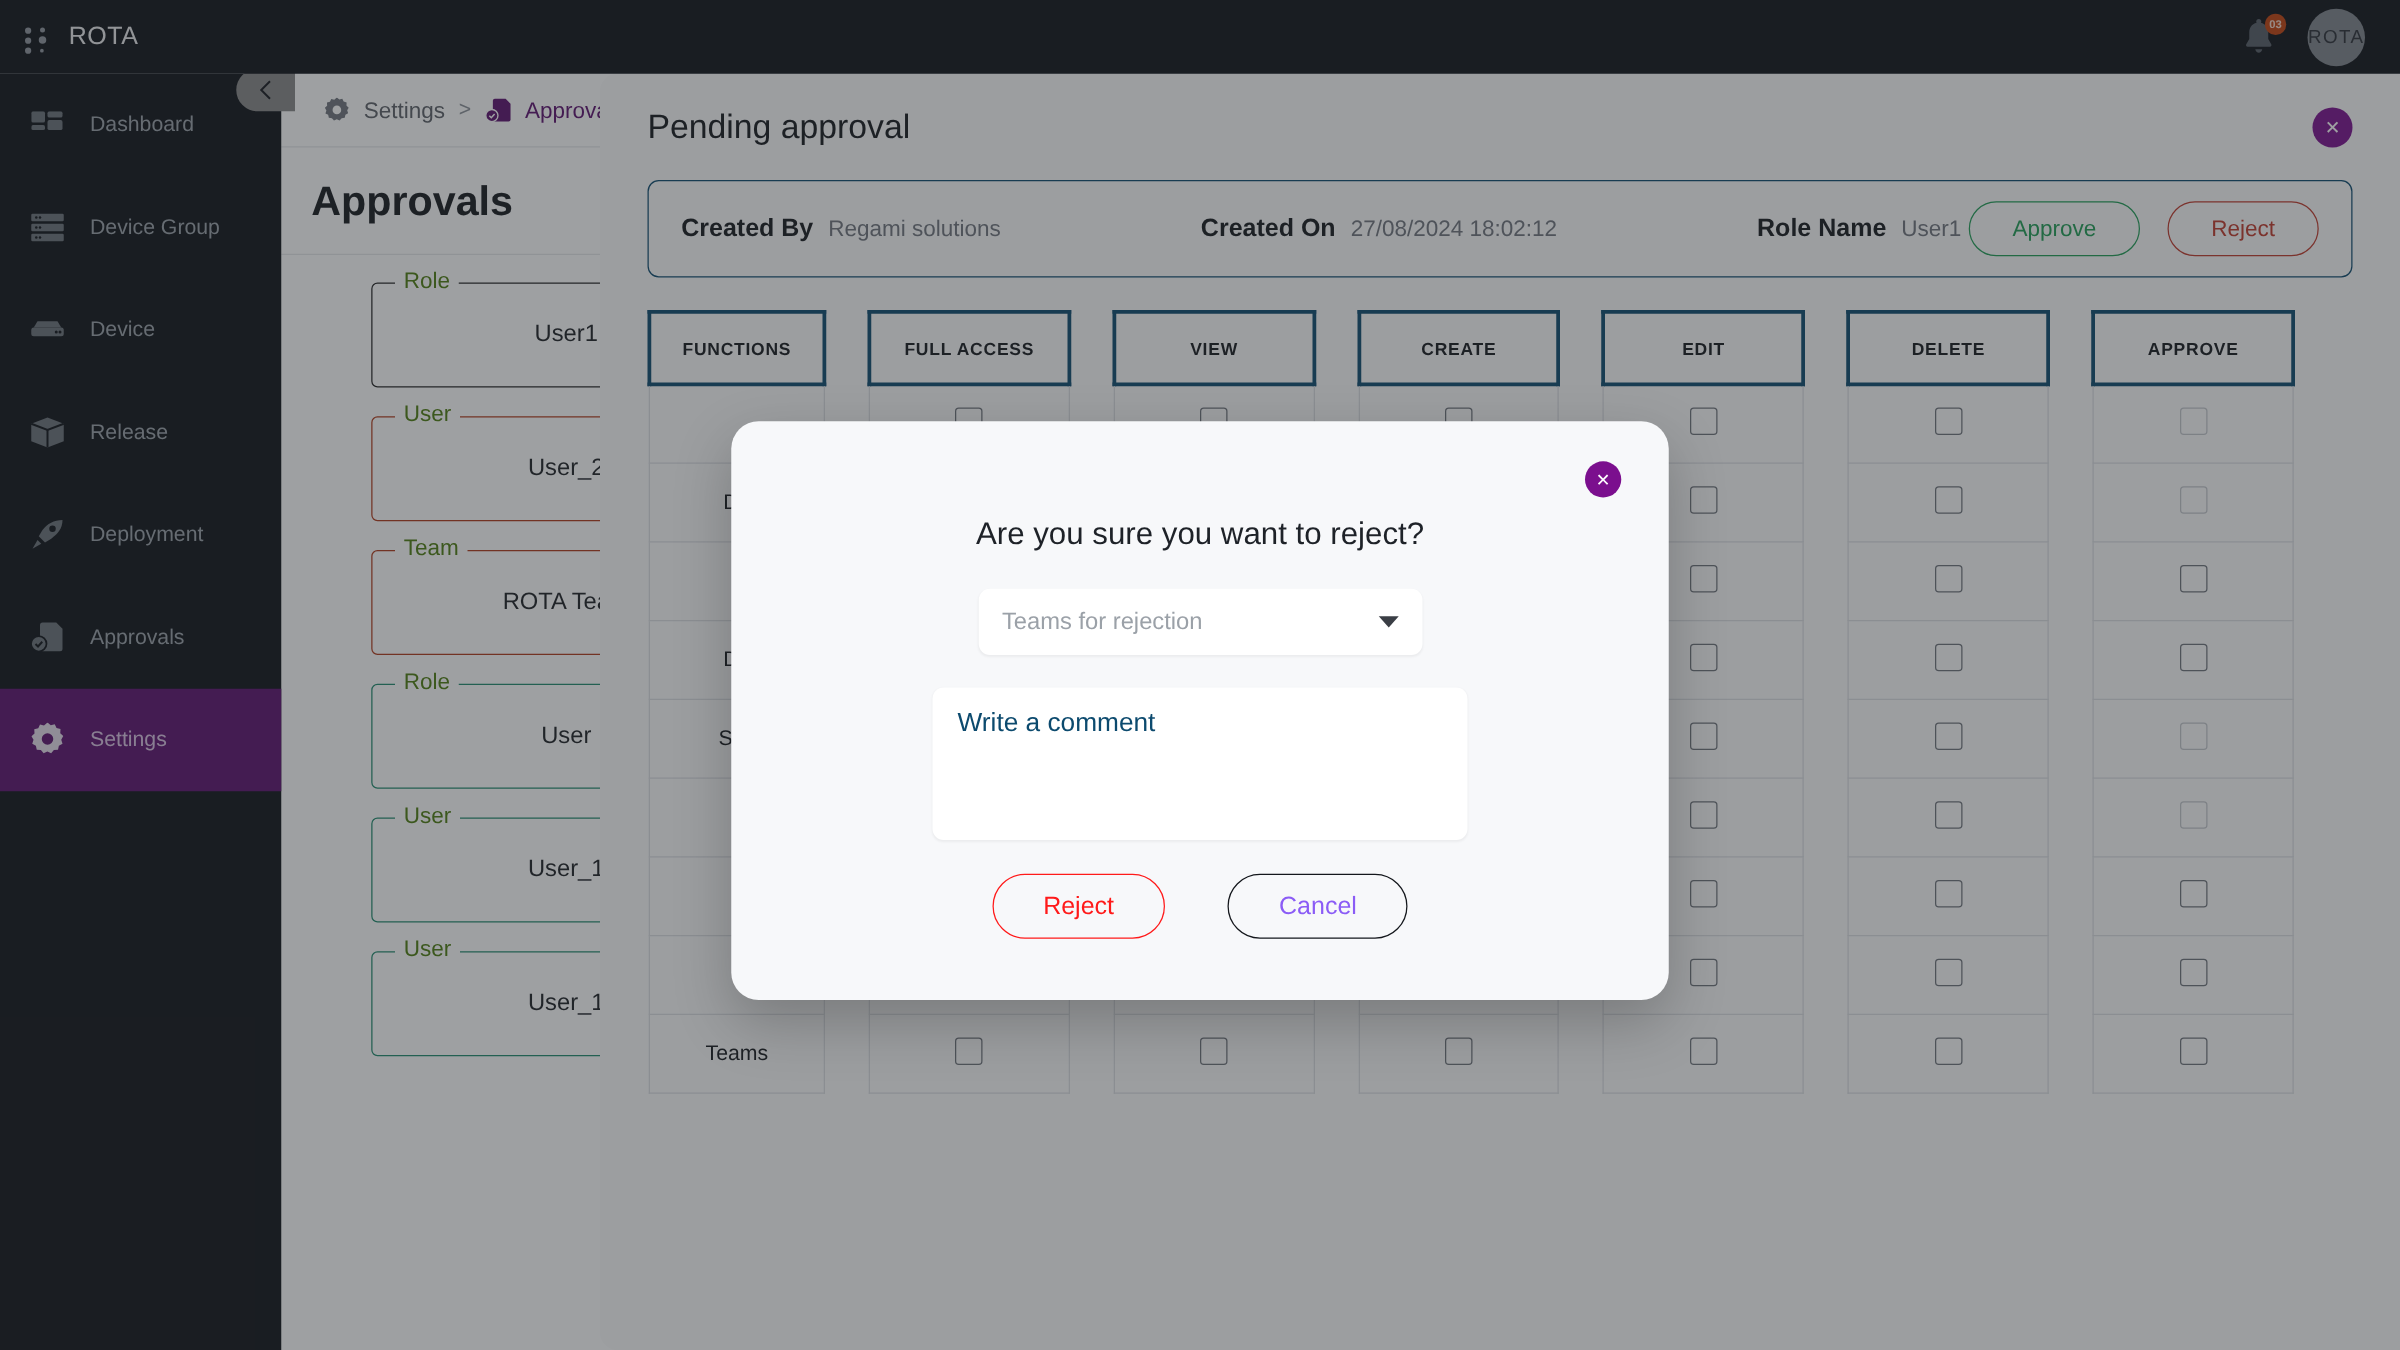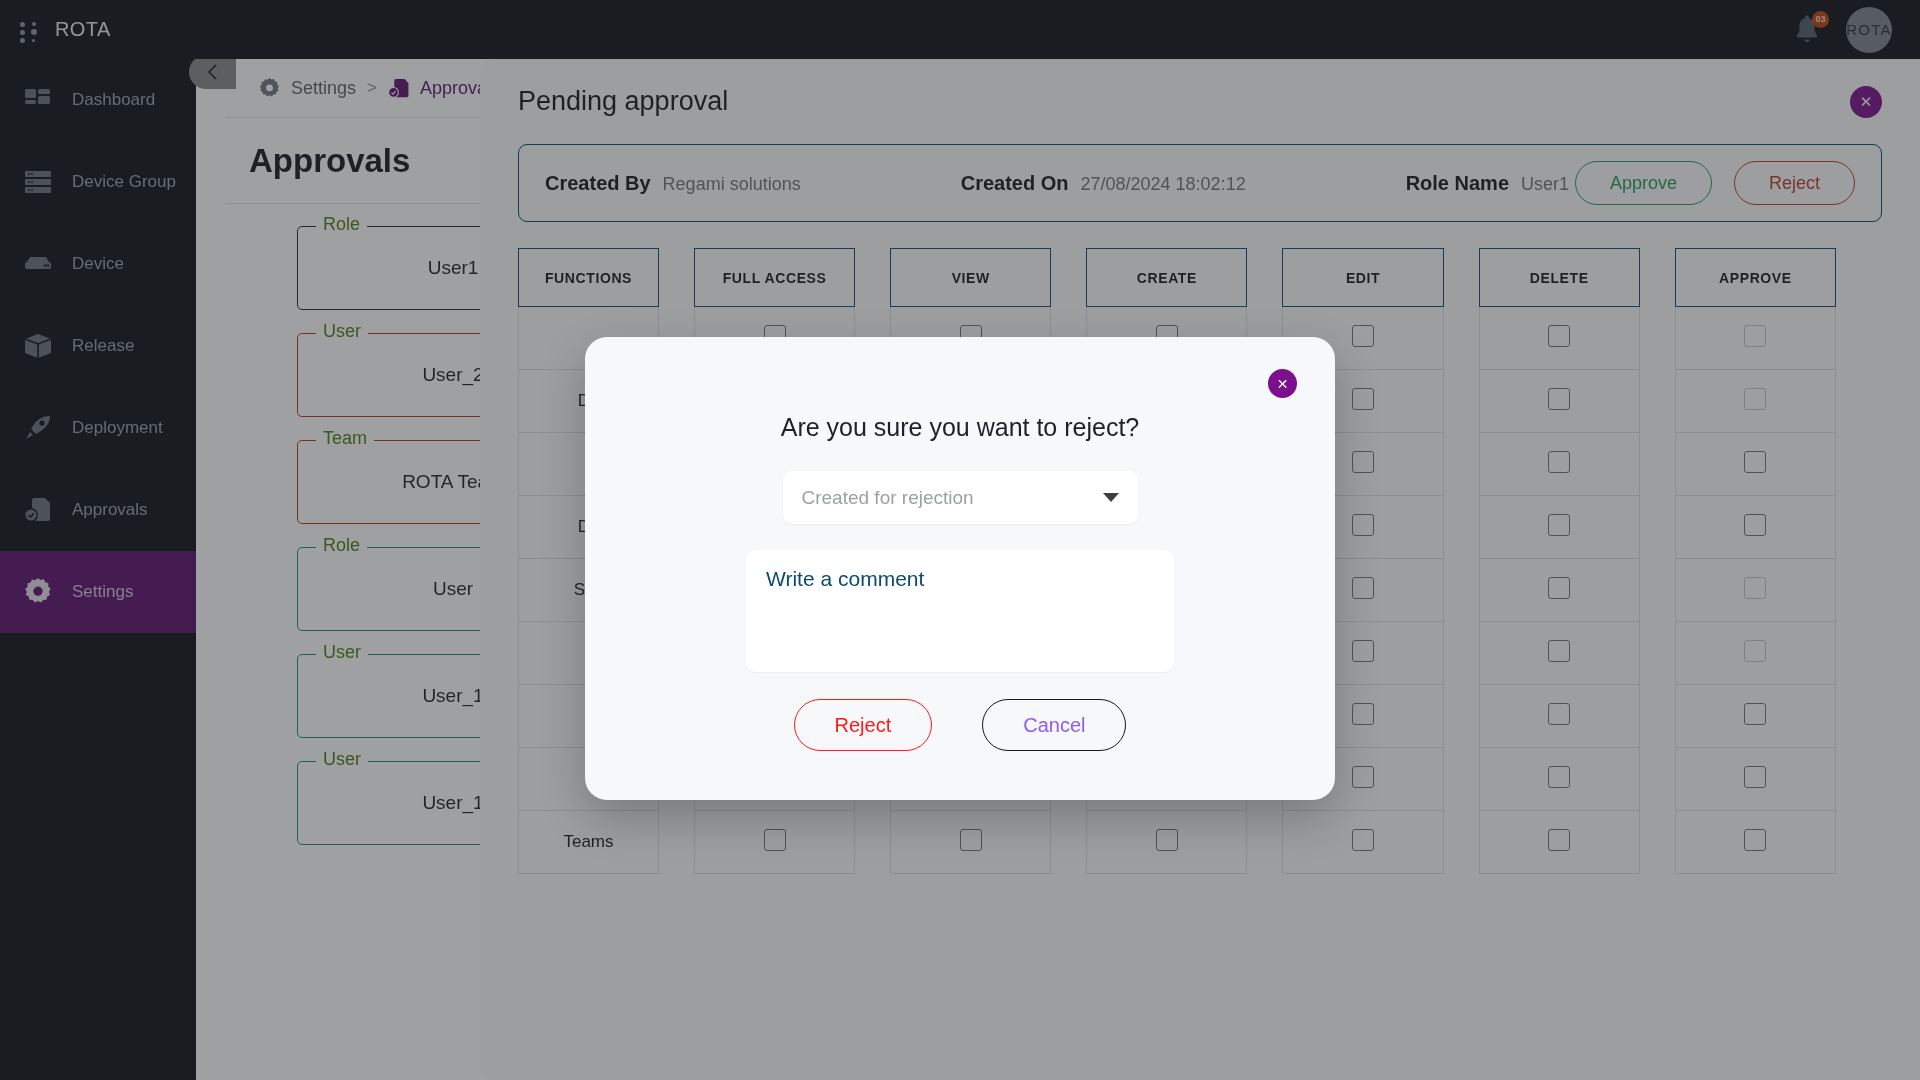--- a/index.html
+++ b/index.html
@@ -37,21 +37,21 @@
     display: flex; align-items: center; justify-content: center; font-weight: 600;
   }
   .avatar {
     width: 46px; height: 46px; border-radius: 50%; background: #7e838b;
     color: #2b2f36; display: flex; align-items: center; justify-content: center;
     font-size: 15px; letter-spacing: 1.2px;
   }
 
   
   .sidebar {
-    position: absolute; left: 0; top: 59px; width: 196px; height: 1021px;
+    position: absolute; left: 0; top: 59px; width: 225px; height: 1021px;
     background: #0d1117; z-index: 35;
   }
   .side-item {
     display: flex; align-items: center; gap: 19px; height: 82px;
     padding-left: 23px; color: #9aa0a8; font-size: 17px; cursor: pointer;
   }
   .side-item.active { background: #5c0f6e; color: #d9c2e2; }
   .side-icon { width: 30px; height: 30px; display: flex; align-items: center; justify-content: center; flex: 0 0 30px; }
   .side-icon svg { display: block; }
   .collapse-btn {
@@ -112,21 +112,21 @@
   .pill {
     height: 44px; padding: 0 34px; border-radius: 22px; background: transparent;
     font-size: 18px; display: flex; align-items: center; justify-content: center; cursor: pointer;
   }
   .pill.approve { border: 1px solid #1f9d55; color: #1f9d55; }
   .pill.reject  { border: 1px solid #c0392b; color: #c0392b; }
 
   
   .ptable { margin-top: 26px; width: 1318px; border-collapse: collapse; table-layout: fixed; }
   .ptable th {
-    height: 58px; border: 1px solid #0c4a6e; font-size: 14px; font-weight: 700;
+    height: 58px; border: 3px solid #0c4a6e; font-size: 14px; font-weight: 700;
     letter-spacing: .6px; color: #15181d; background: #fbfbfc;
   }
   .ptable td {
     height: 63px; border: 1px solid #dcdee2; text-align: center;
     font-size: 17px; color: #15181d; background: #fbfbfc;
   }
   .ptable col.c0 { width: 140px; }
   .cbox {
     width: 22px; height: 22px; border: 1px solid #6e737a; border-radius: 3px;
     display: inline-block; background: transparent; cursor: pointer;
@@ -545,21 +545,21 @@
     </table>
   </div>
 
   <div class="scrim"></div>
 
   <div class="modal">
     <span class="modal-close">✕</span>
     <div class="modal-q">Are you sure you want to reject?</div>
 
     <div class="select-wrap">
-      <span class="ph">Created for rejection</span>
+      <span class="ph">Teams for rejection</span>
       <span class="caret"></span>
     </div>
 
     <div class="comment-box">Write a comment</div>
 
     <div class="modal-actions">
       <span class="mbtn reject">Reject</span>
       <span class="mbtn cancel">Cancel</span>
     </div>
   </div>

